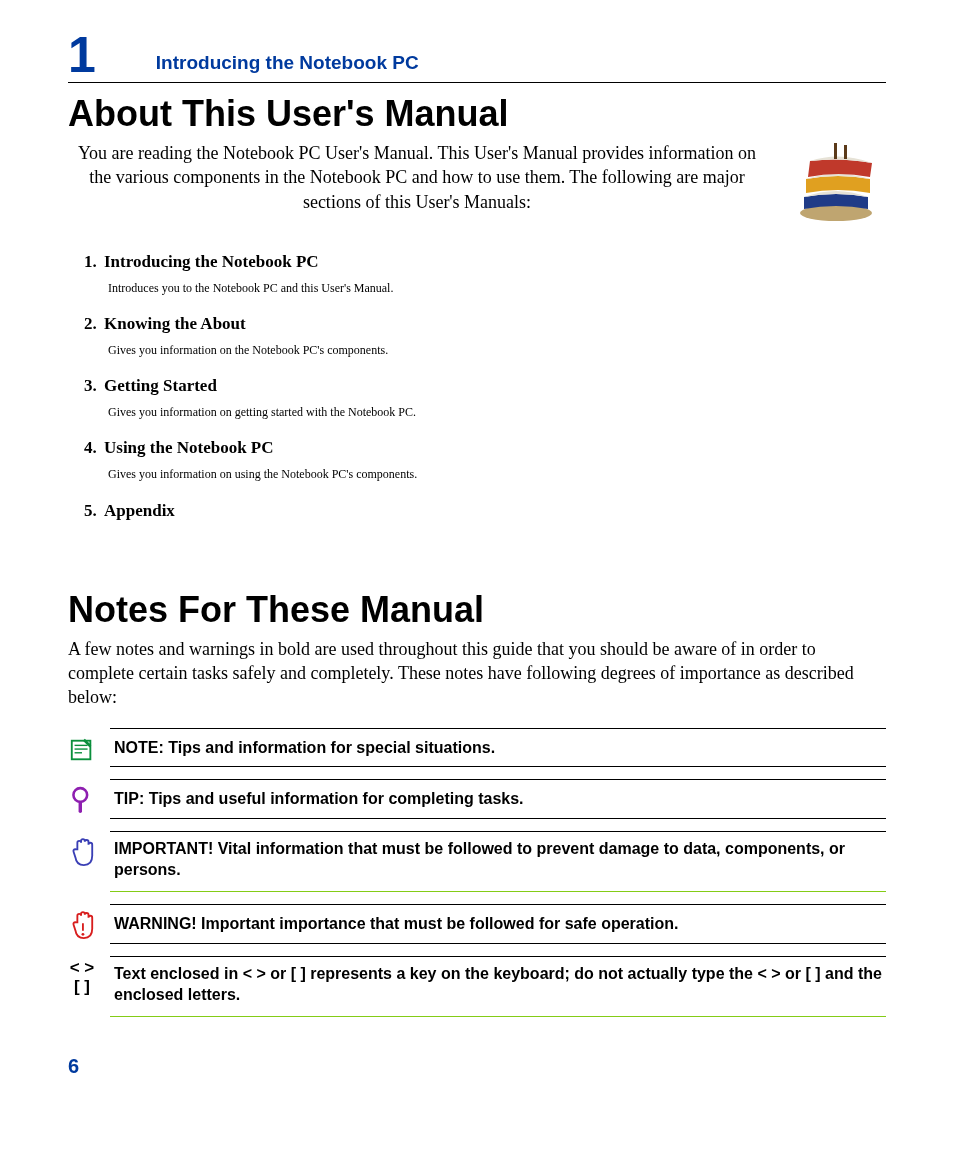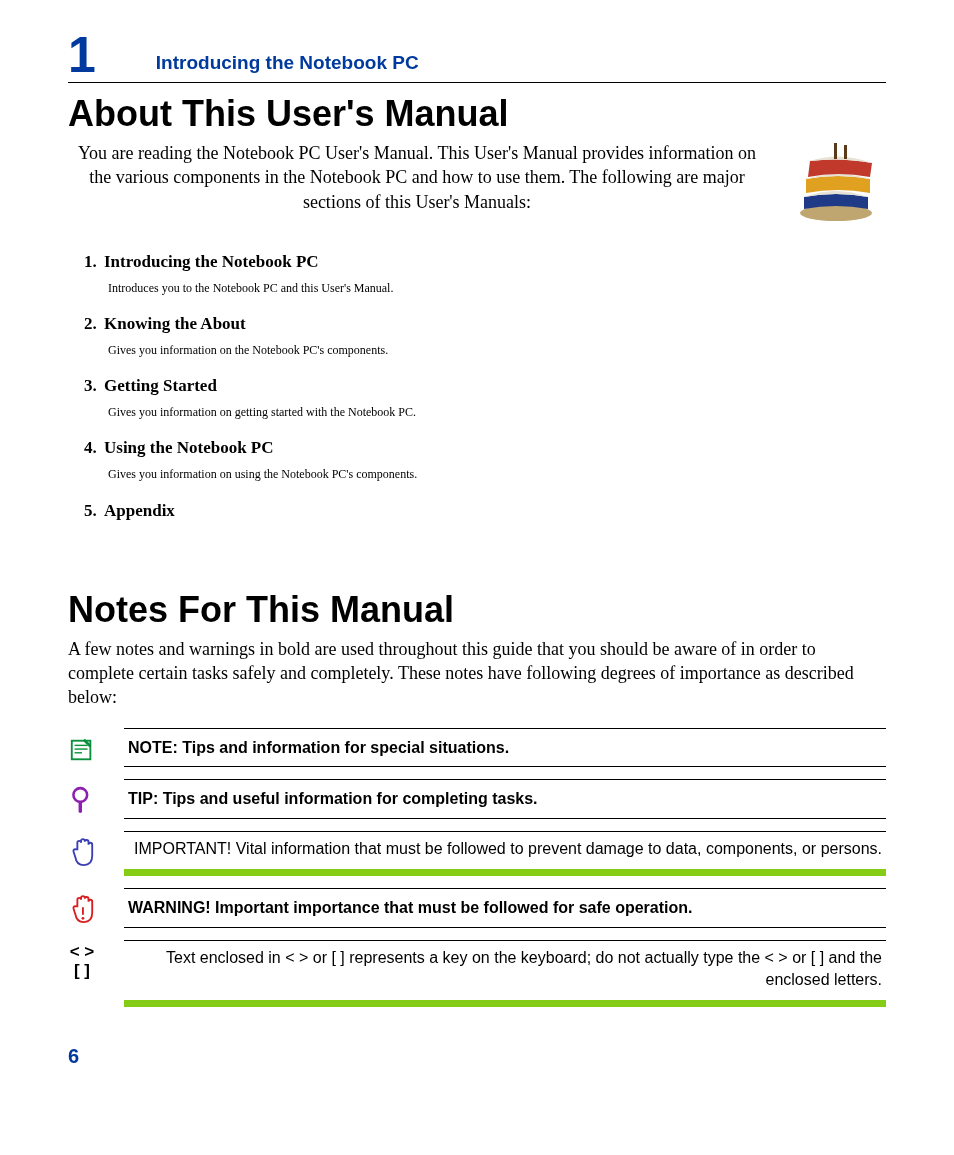--- a/index.html
+++ b/index.html
@@ -76,21 +76,21 @@
   .li-desc {
     font-size: 12px;
     margin-left: 24px;
     line-height: 1.35;
   }
   .spacer { height: 40px; }
   .note-row {
     display: flex;
     align-items: flex-start;
     margin-top: 12px;
-    gap: 28px;
+    gap: 14px;
   }
   .note-icon {
     width: 28px;
     height: 32px;
     flex-shrink: 0;
     display: flex;
     align-items: center;
     justify-content: center;
     padding-top: 6px;
   }
@@ -100,27 +100,26 @@
     border-bottom: 1px solid #000;
     padding: 8px 4px 8px 4px;
     font-family: Arial, Helvetica, sans-serif;
     font-weight: bold;
     font-size: 16px;
     line-height: 1.35;
   }
   .note-content-tight {
     flex: 1;
     border-top: 1px solid #000;
-    border-bottom: 7px solid #84cc16;
+    border-bottom: 1px solid #84cc16;
     padding: 6px 4px 10px 4px;
     font-family: Arial, Helvetica, sans-serif;
-    font-weight: normal;
+    font-weight: bold;
     font-size: 16px;
     line-height: 1.35;
-    text-align: right;
   }
   .key-symbols {
     width: 28px;
     flex-shrink: 0;
     font-family: Arial, Helvetica, sans-serif;
     font-weight: bold;
     font-size: 17px;
     padding-top: 2px;
     line-height: 1.15;
     text-align: center;
@@ -178,21 +177,21 @@
       <div class="li-head"><span class="li-num">4.</span><span>Using the Notebook PC</span></div>
       <div class="li-desc">Gives you information on using the Notebook PC's components.</div>
     </li>
     <li>
       <div class="li-head"><span class="li-num">5.</span><span>Appendix</span></div>
     </li>
   </ol>
 
   <div class="spacer"></div>
 
-  <div class="h1">Notes For This Manual</div>
+  <div class="h1">Notes For These Manual</div>
   <p class="body-text">A few notes and warnings in bold are used throughout this guide that you should be aware of in order to complete certain tasks safely and completely. These notes have following degrees of importance as described below:</p>
 
   <div class="note-row">
     <div class="note-icon">
       <svg viewBox="0 0 28 28" width="26" height="26">
         <rect x="3" y="4" width="20" height="20" fill="none" stroke="#0a8f3c" stroke-width="2"></rect>
         <line x1="6" y1="9" x2="20" y2="9" stroke="#0a8f3c" stroke-width="1.5"></line>
         <line x1="6" y1="13" x2="20" y2="13" stroke="#0a8f3c" stroke-width="1.5"></line>
         <line x1="6" y1="17" x2="14" y2="17" stroke="#0a8f3c" stroke-width="1.5"></line>
         <path d="M17 2 L24 9 L22 11 L15 4 Z" fill="#0a8f3c"></path>

